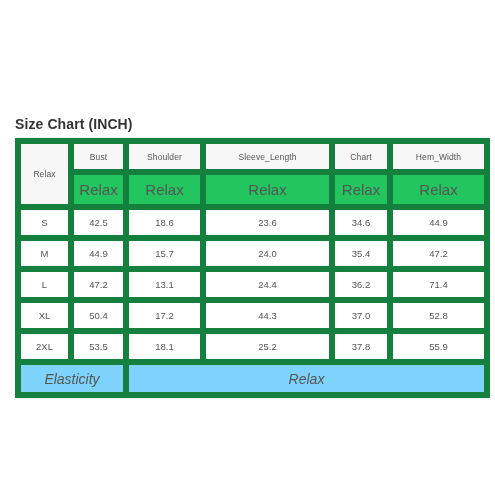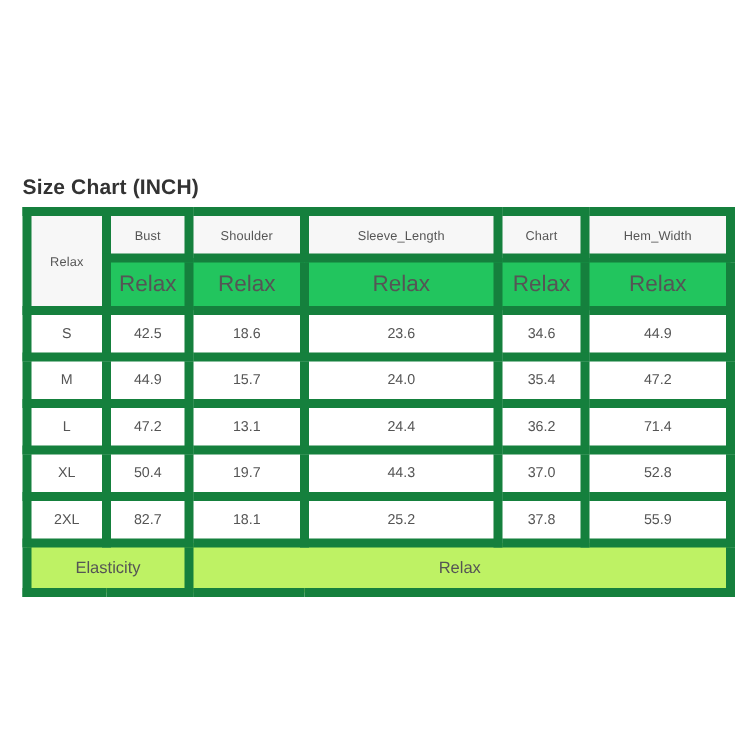--- a/index.html
+++ b/index.html
@@ -90,23 +90,24 @@
 
   .data-row td {
     height: 25px;
     font-size: 9.5px;
     color: #555555;
     background: #ffffff;
   }
 
   .elastic-row td {
     height: 27px;
-    font-size: 11px;
+    font-size: 14px;
     color: #555555;
-    background: #bef264;
+    background: #7dd3fc;
+    font-style: italic;
   }
 </style>
 </head>
 <body>
 
 <div class="page">
 
   <div class="chart-title">Size Chart (INCH)</div>
 
   <div class="size-table-wrap">
@@ -160,29 +161,29 @@
           <td>47.2</td>
           <td>13.1</td>
           <td>24.4</td>
           <td>36.2</td>
           <td>71.4</td>
         </tr>
 
         <tr class="data-row">
           <td>XL</td>
           <td>50.4</td>
-          <td>19.7</td>
+          <td>17.2</td>
           <td>44.3</td>
           <td>37.0</td>
           <td>52.8</td>
         </tr>
 
         <tr class="data-row">
           <td>2XL</td>
-          <td>82.7</td>
+          <td>53.5</td>
           <td>18.1</td>
           <td>25.2</td>
           <td>37.8</td>
           <td>55.9</td>
         </tr>
 
         <tr class="elastic-row">
           <td colspan="2">Elasticity</td>
           <td colspan="4">Relax</td>
         </tr>

